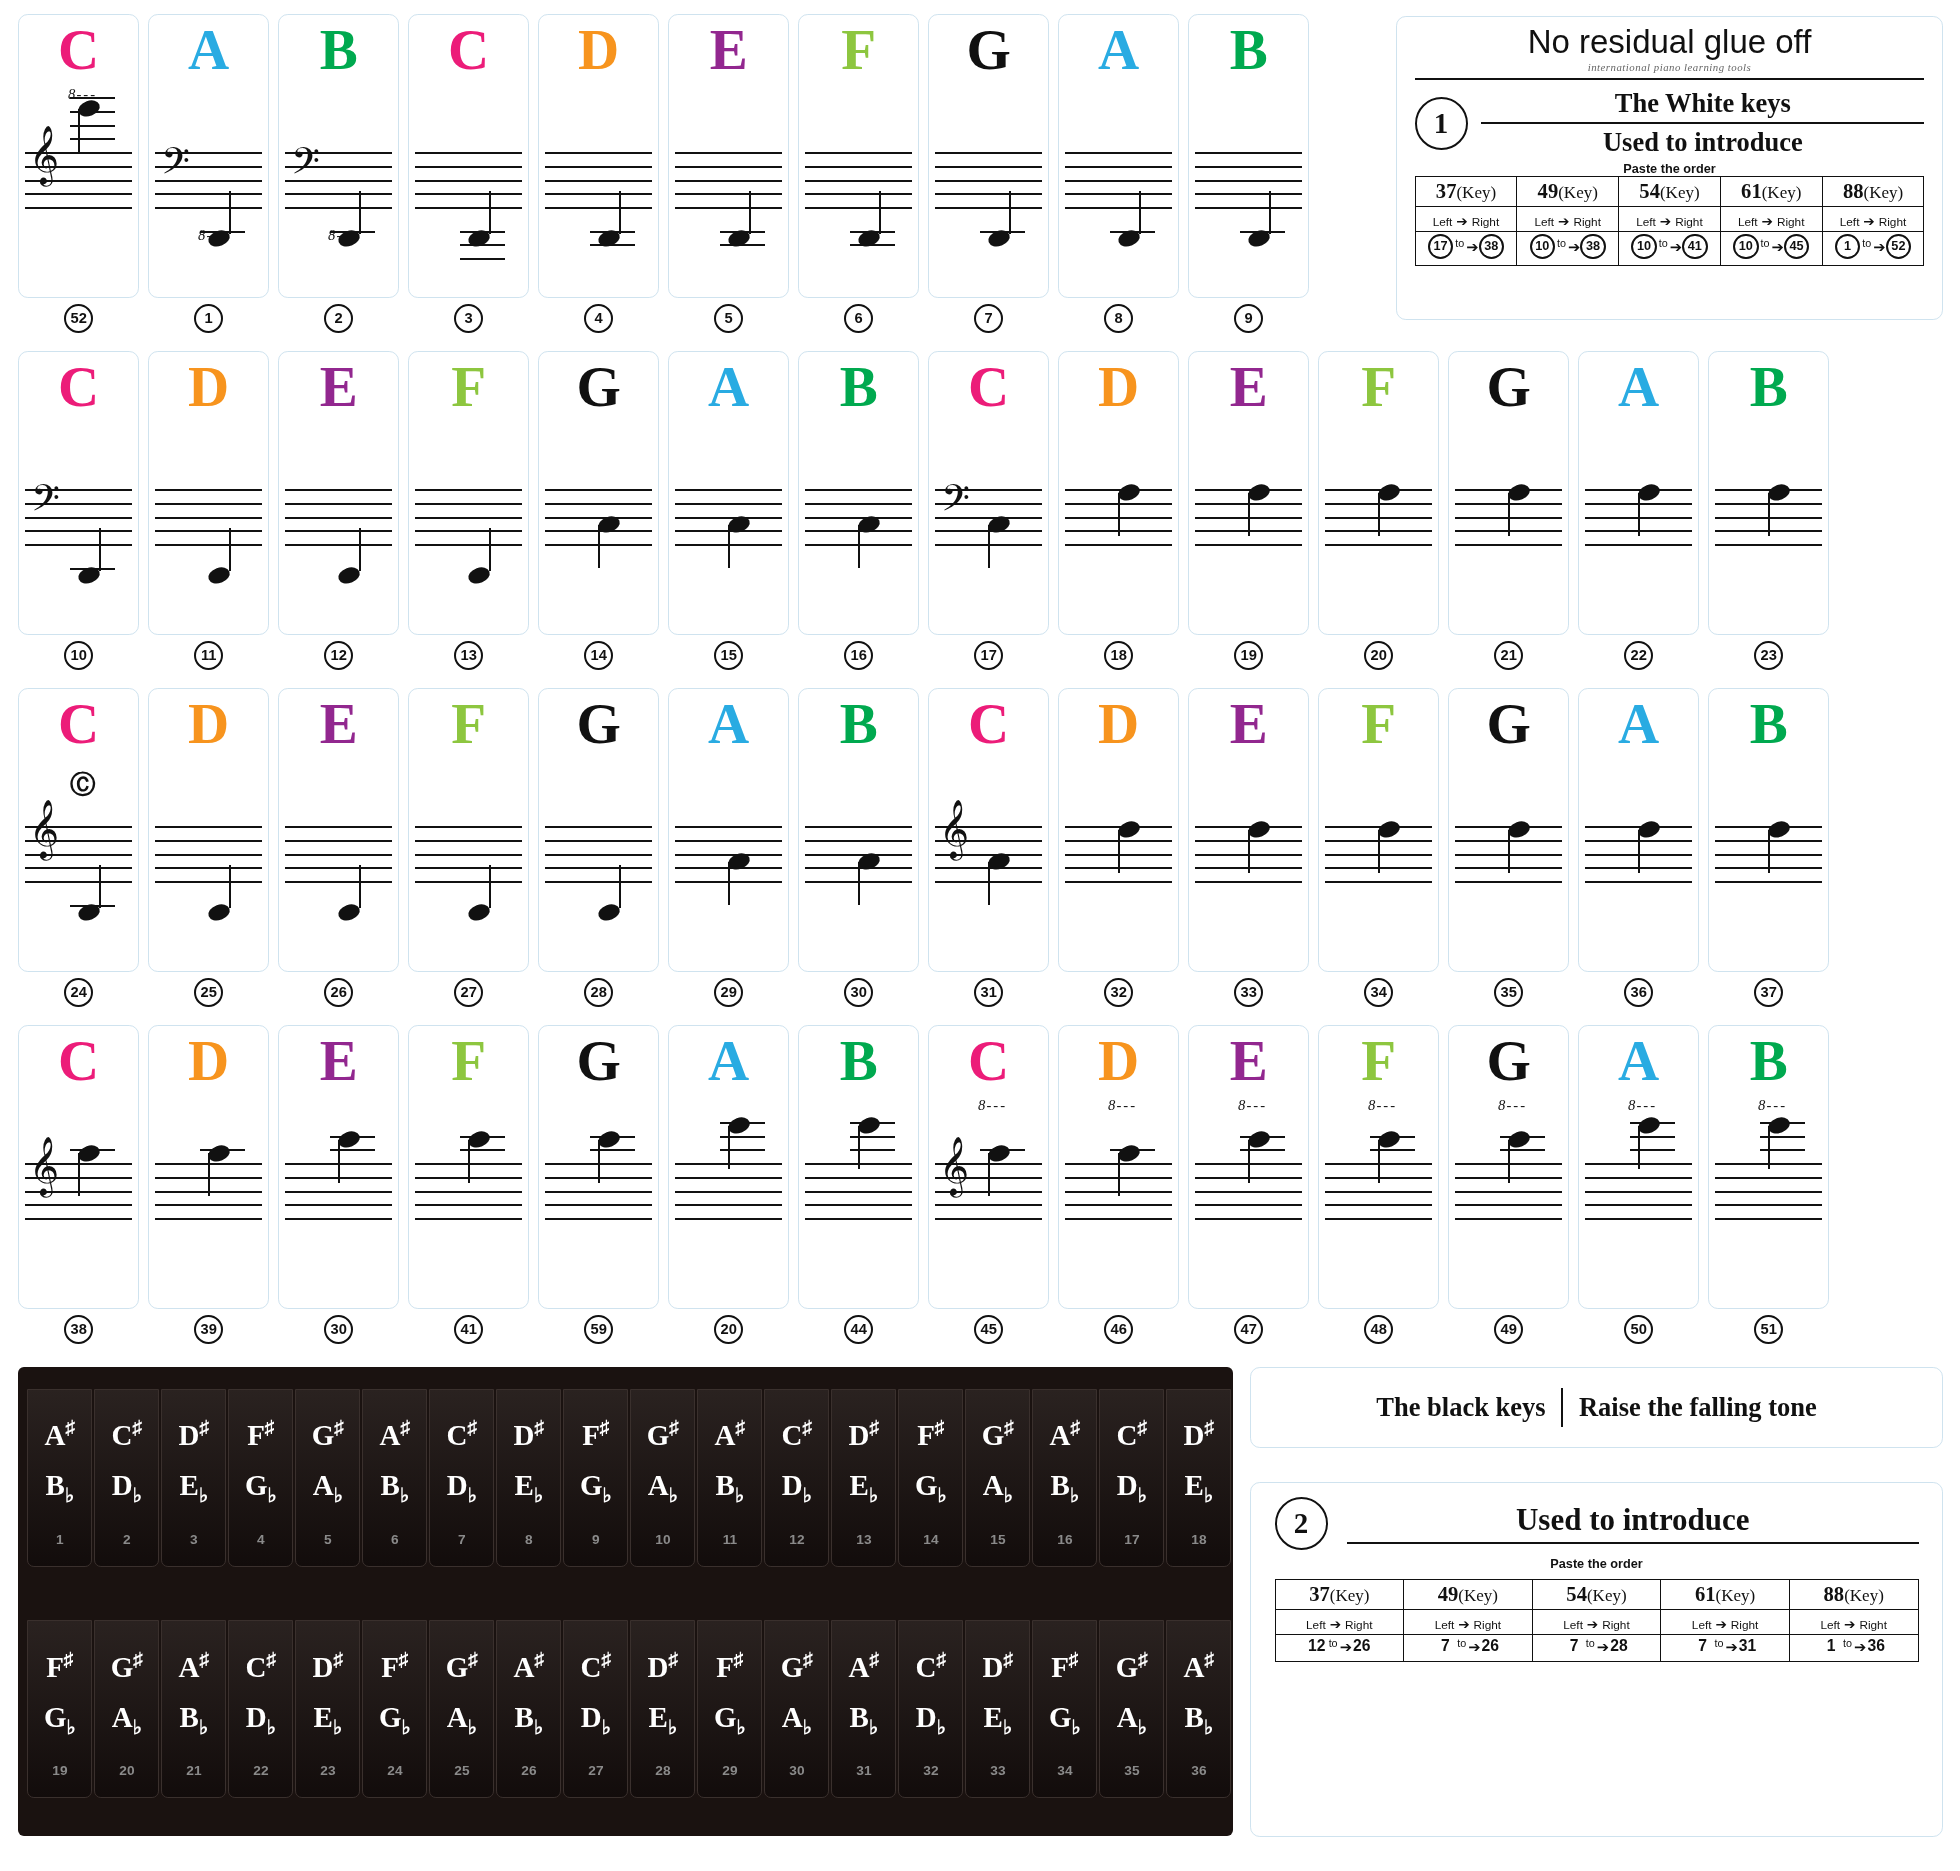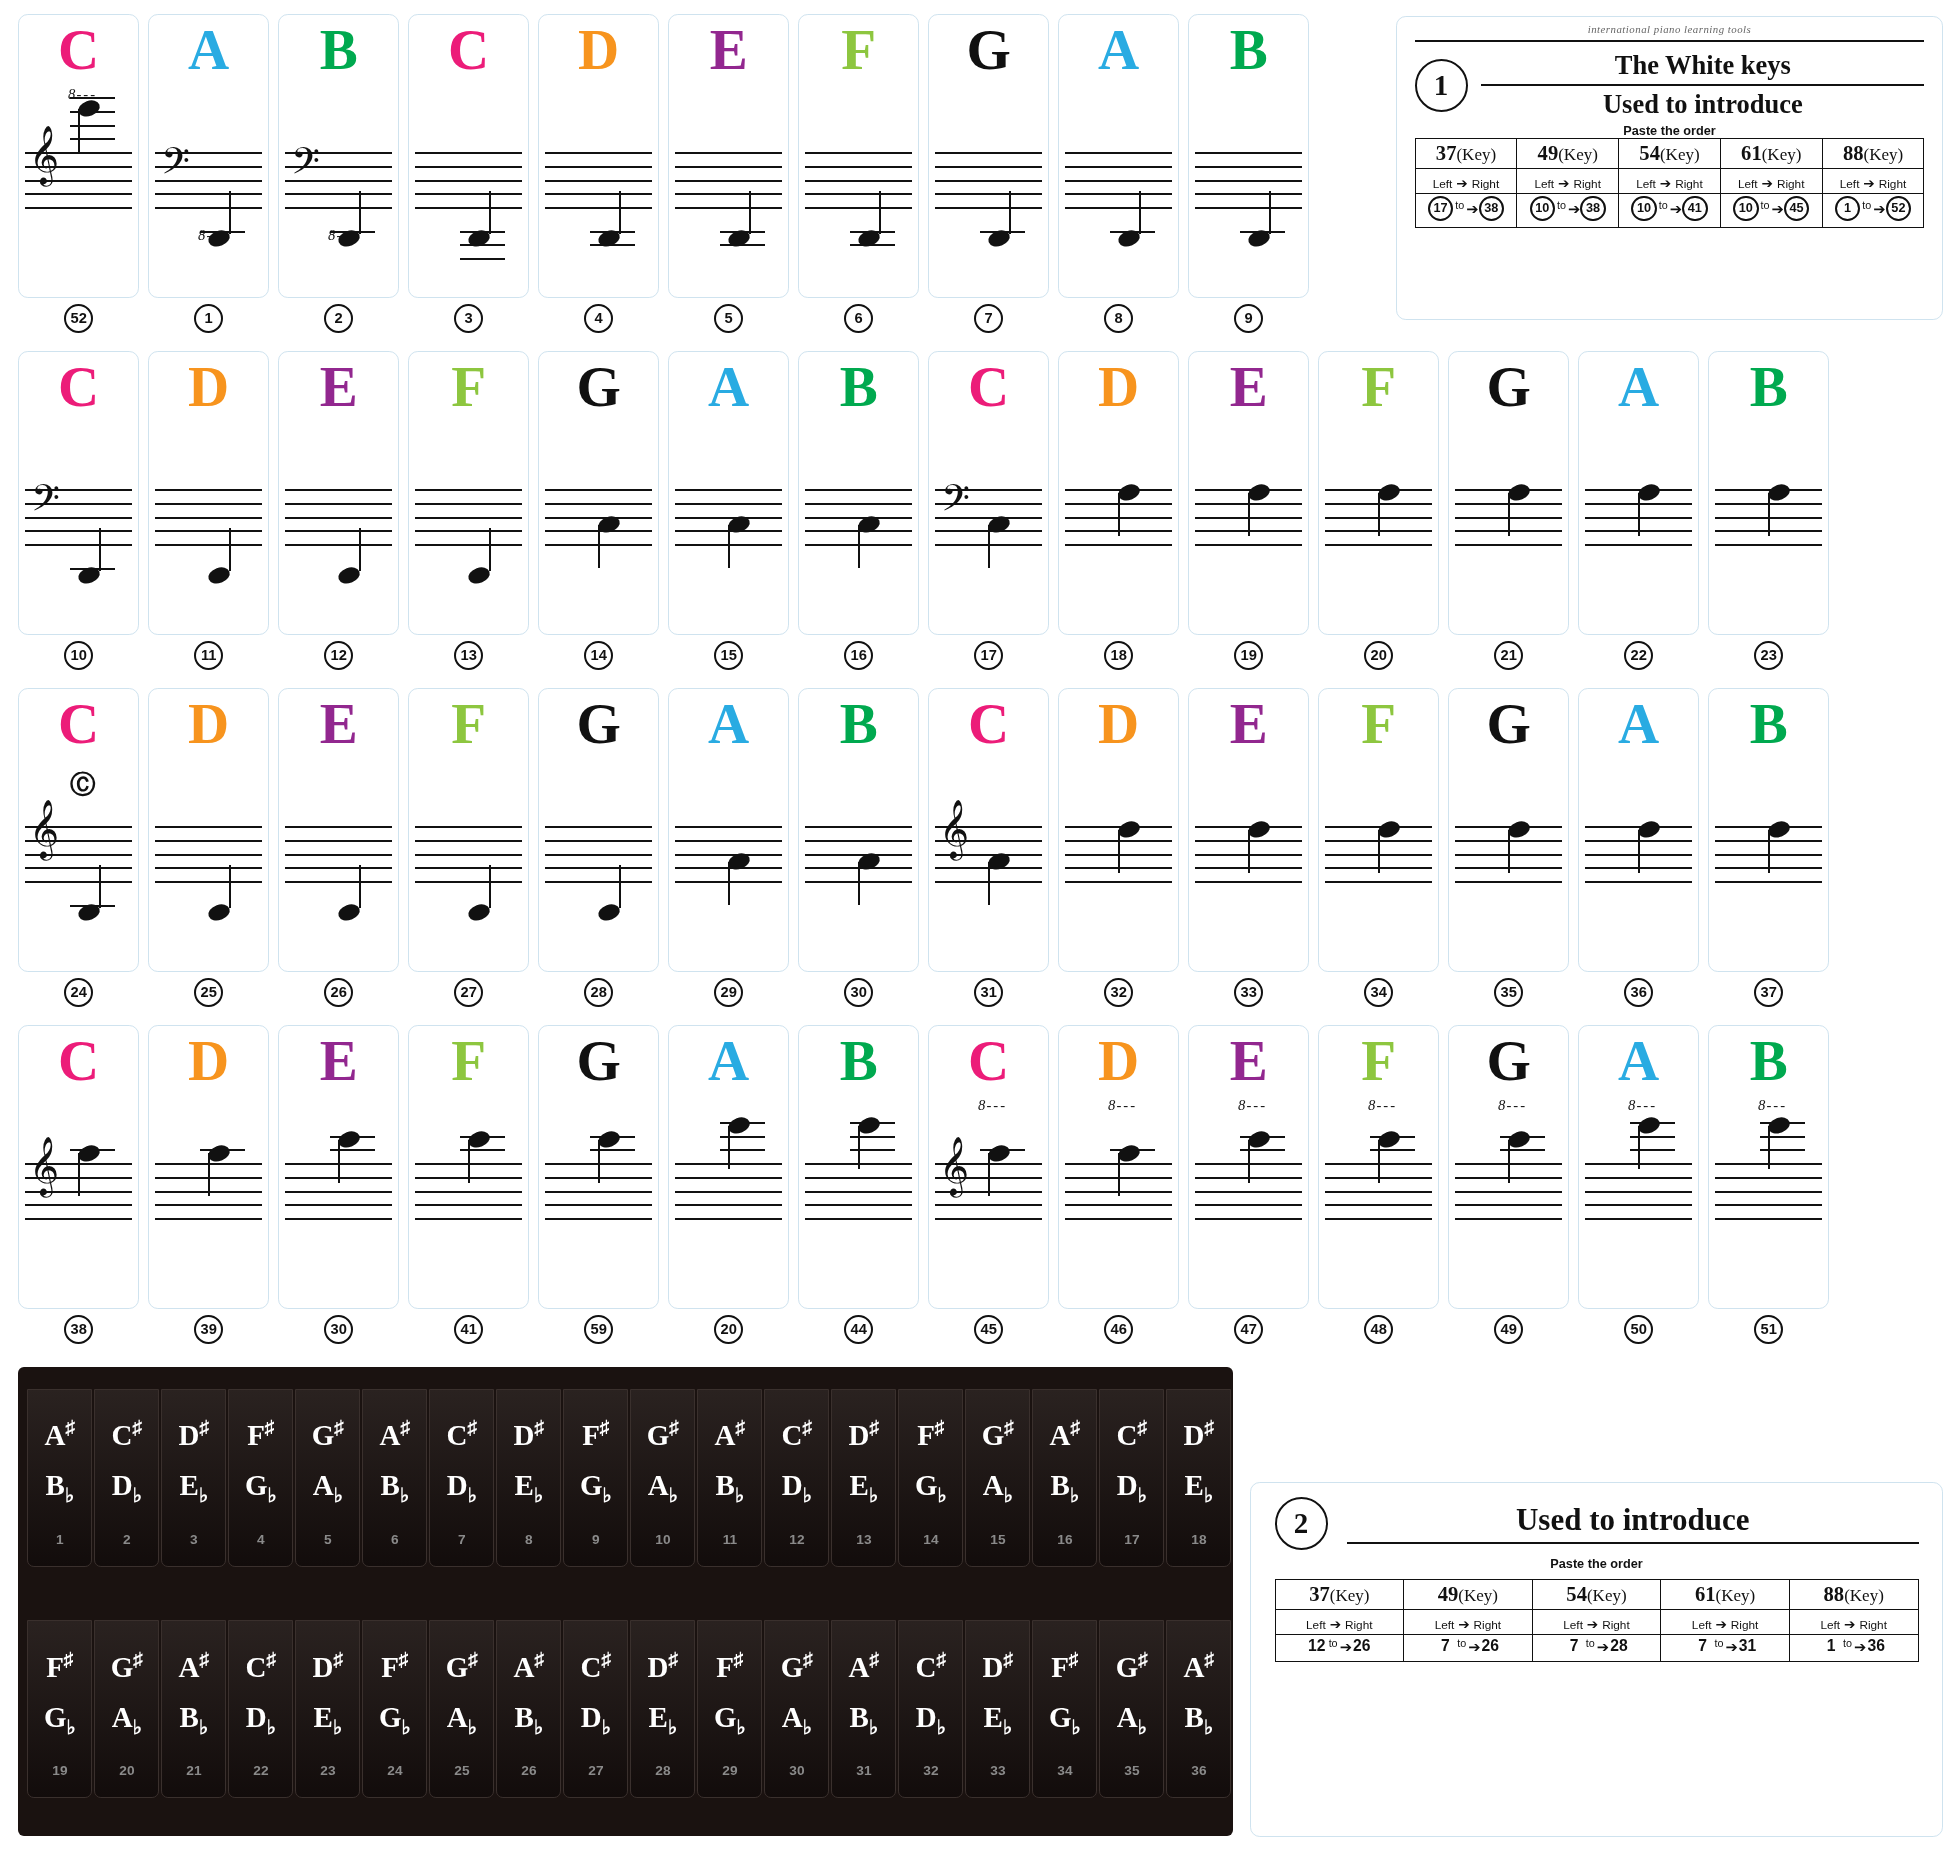--- a/index.html
+++ b/index.html
@@ -1321,20 +1321,21 @@
         <div class="bk-key">
           <div class="bk-sharp">A<sup>♯</sup></div>
           <div class="bk-flat">B<sub>♭</sub></div>
           <div class="bk-idx">36</div>
         </div>
       </div>
   </div>
 
   <div class="panel" id="panel1">
     <div style="padding:5.9px 17.6px 0 17.6px;">
+      <div class="panel-title">No residual glue off</div>
       <div class="panel-sub">international piano learning tools</div>
       <div class="hr" style="margin-top:5.9px;"></div>
       <div style="display:flex; align-items:center; margin-top:7.8px;">
         <div class="circle-num">1</div>
         <div style="flex:1; margin-left:13.7px;">
           <div class="intro-head">The White keys</div>
           <div class="hr" style="margin:2.9px 0;"></div>
           <div class="intro-head">Used to introduce</div>
         </div>
       </div>
@@ -1360,20 +1361,25 @@
               <td class="kt-range"><span class="num">10</span><span class="to">to</span><span class="arrow2">➔</span><span class="num">38</span></td>
               <td class="kt-range"><span class="num">10</span><span class="to">to</span><span class="arrow2">➔</span><span class="num">41</span></td>
               <td class="kt-range"><span class="num">10</span><span class="to">to</span><span class="arrow2">➔</span><span class="num">45</span></td>
               <td class="kt-range"><span class="num">1</span><span class="to">to</span><span class="arrow2">➔</span><span class="num">52</span></td>
             </tr>
           </tbody>
         </table>
     </div>
   </div>
 
+  <div class="panel" id="black-title-panel">
+    <div class="bt-left">The black keys</div>
+    <div class="divider"></div>
+    <div class="bt-right">Raise the falling tone</div>
+  </div>
 
   <div class="panel" id="panel2">
     <div style="padding:13.7px 23.5px 0 23.5px;">
       <div style="display:flex; align-items:center;">
         <div class="circle-num">2</div>
         <div style="flex:1; margin-left:19.6px;">
           <div class="intro-head" style="font-size:31px;">Used to introduce</div>
           <div class="hr" style="margin-top:3.9px;"></div>
         </div>
       </div>

